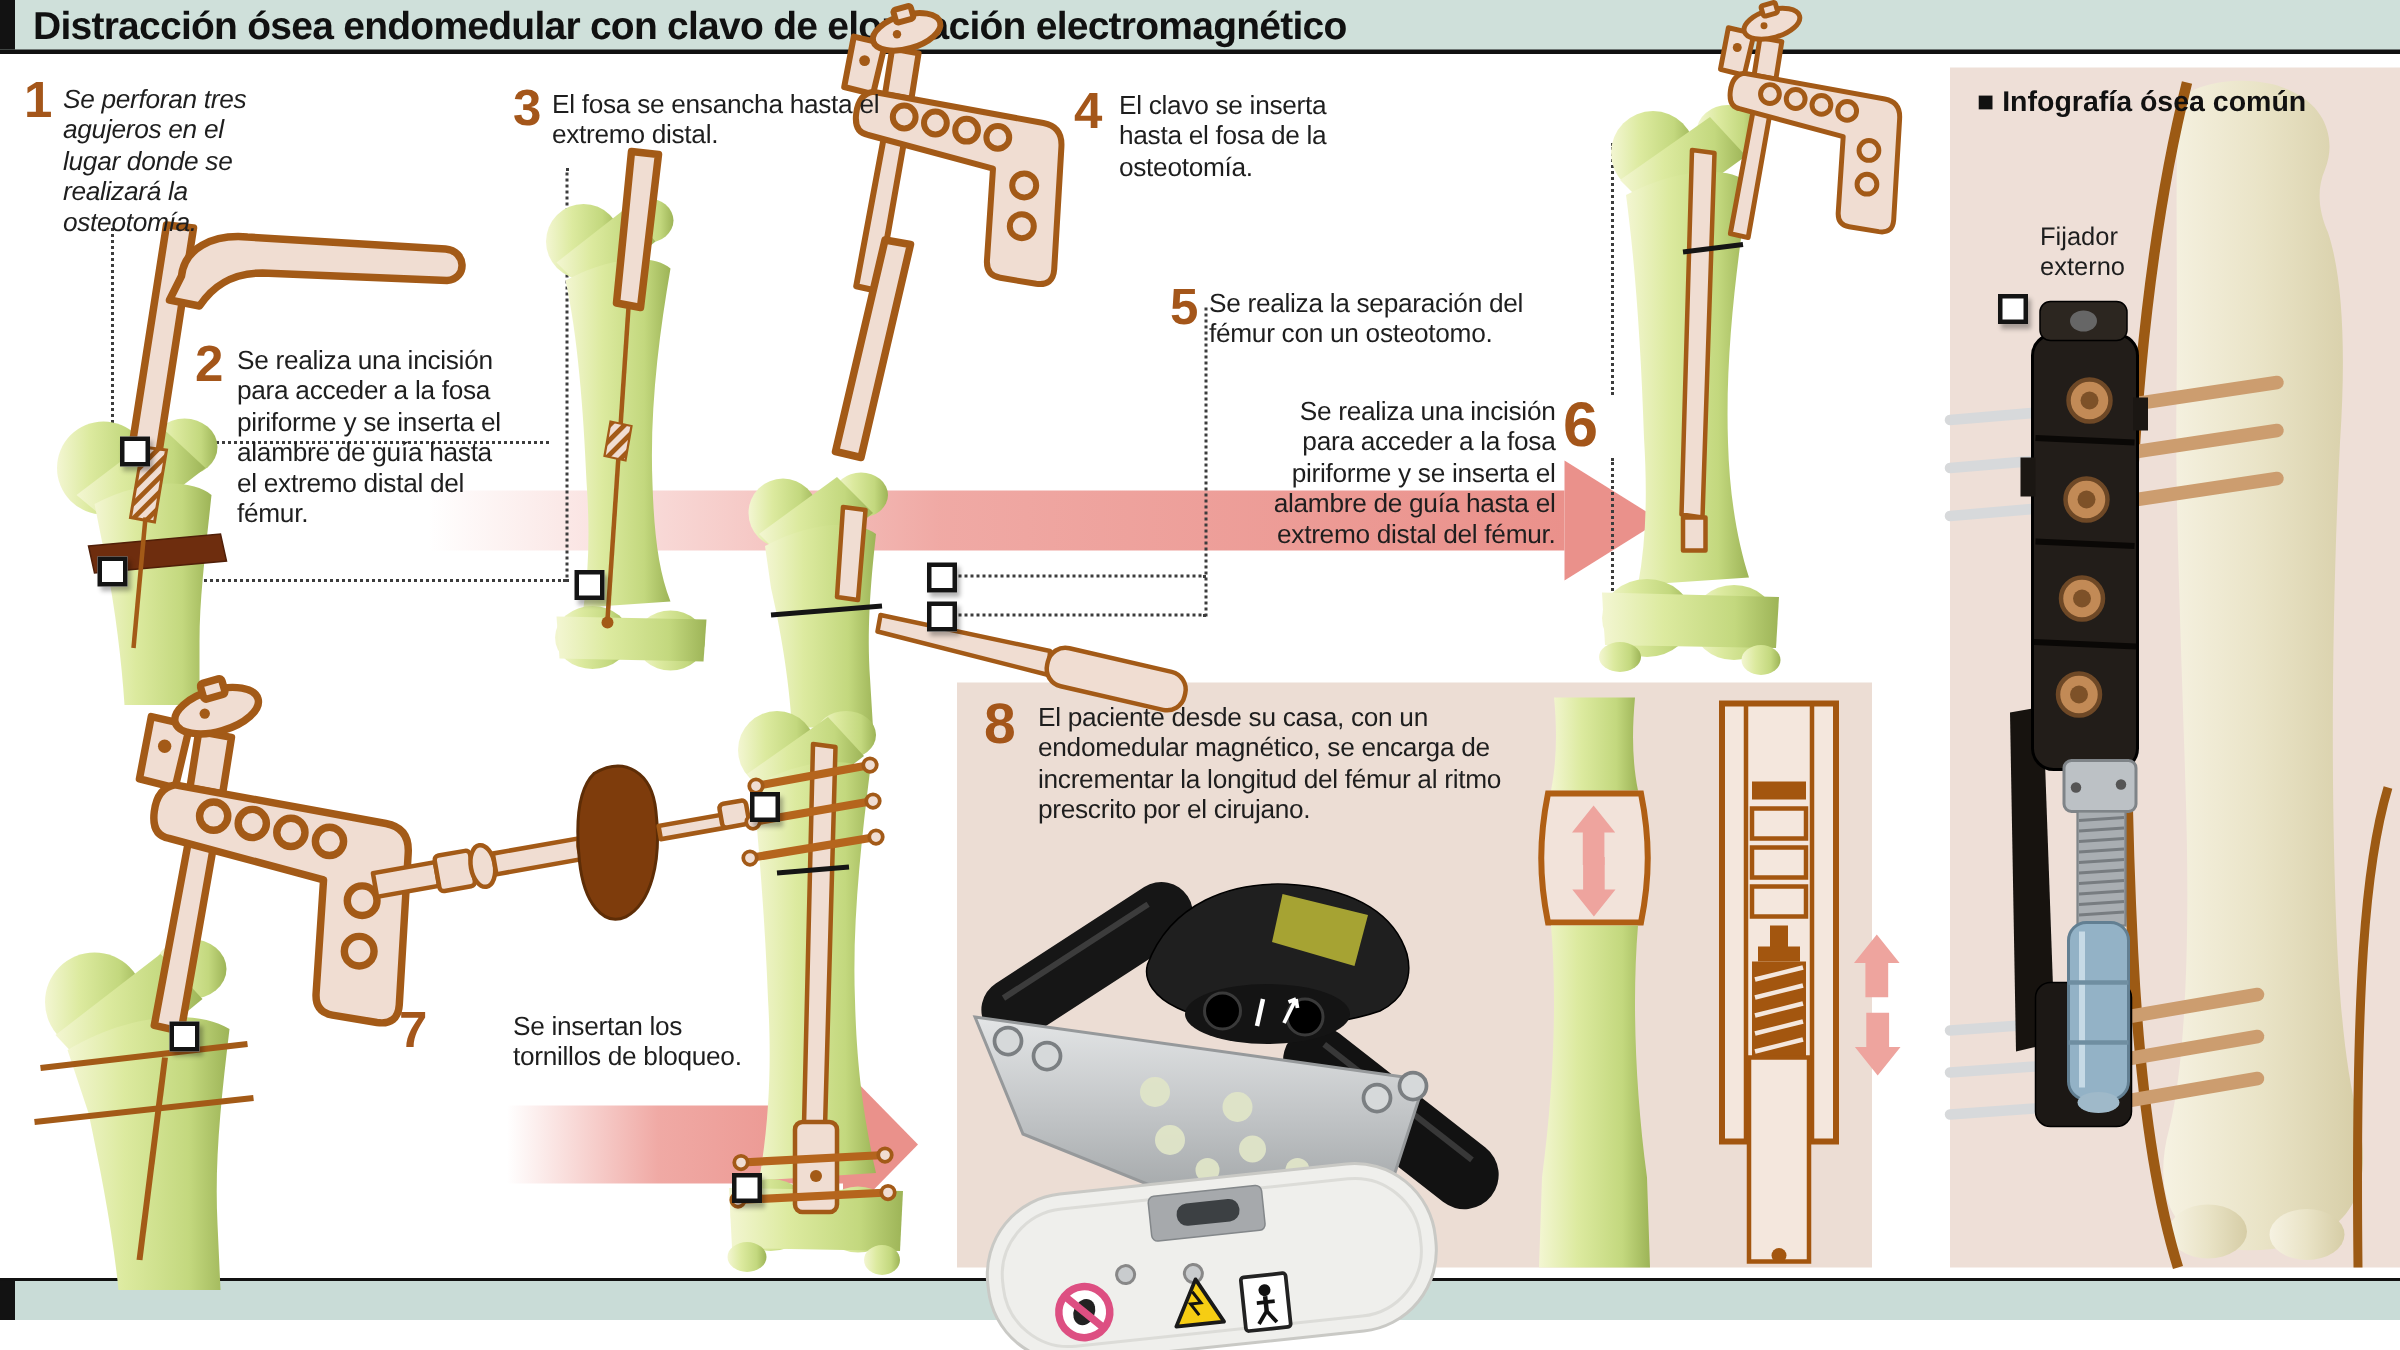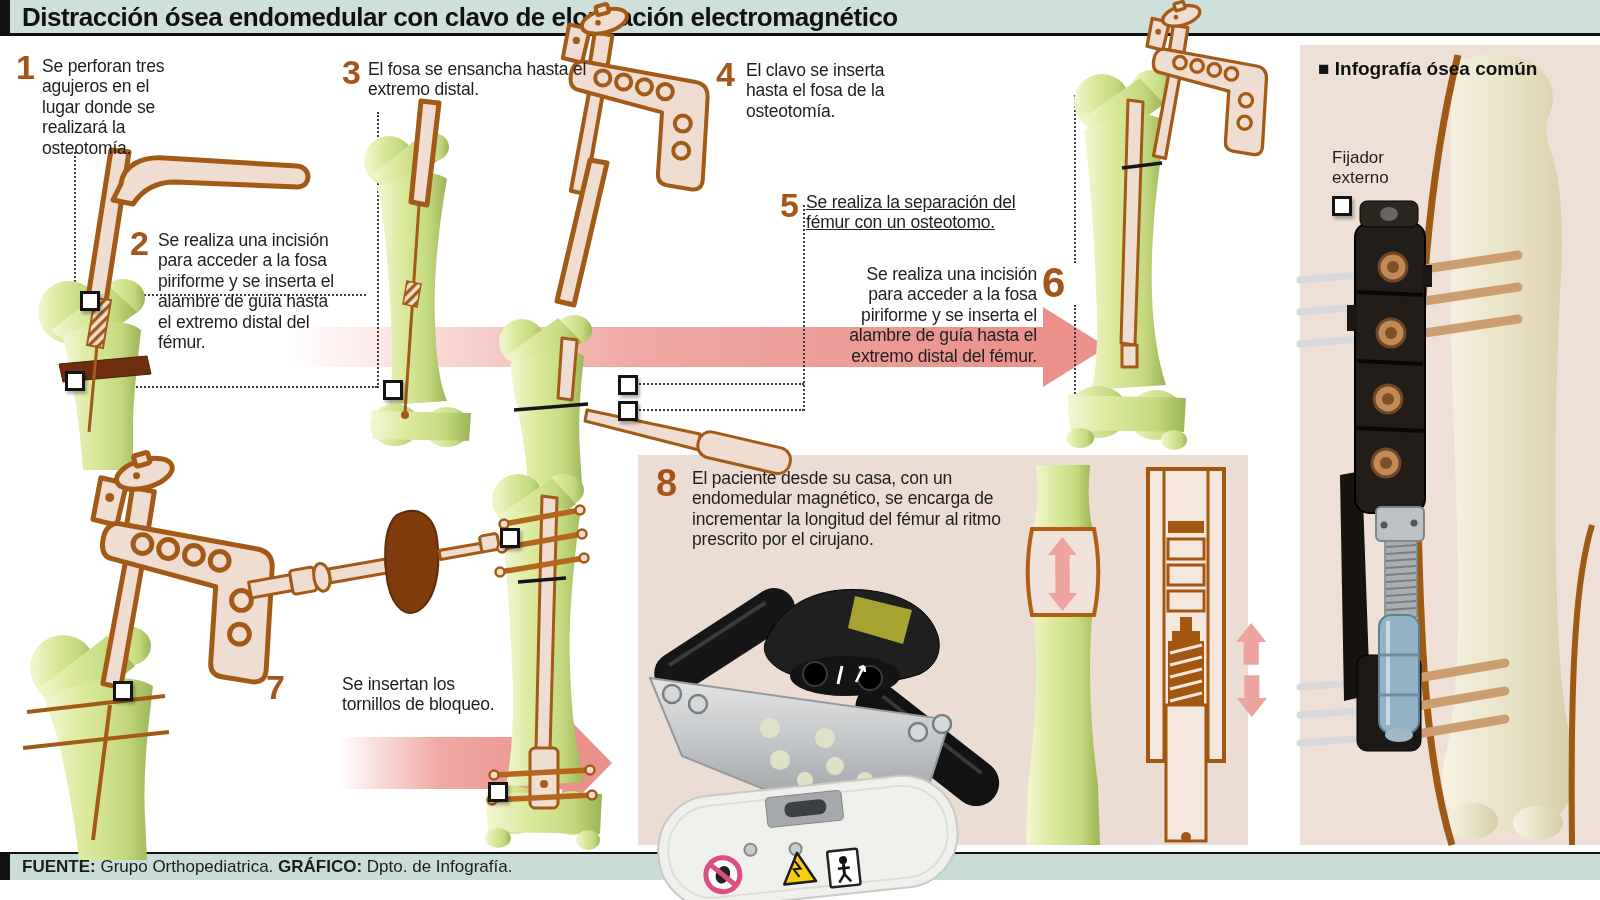--- a/index.html
+++ b/index.html
@@ -20,21 +20,21 @@
   .dh{border-top:2px dotted #3c3c3c;height:0;}
   .sq{width:14px;height:14px;background:#fff;border:3px solid #141414;
       box-shadow:2px 3px 3px rgba(0,0,0,.3);}
   
   .band{background:linear-gradient(to right,rgba(240,160,155,0),rgba(236,148,142,.8) 45%,#ea918b);}
   .ahead{width:0;height:0;border-style:solid;border-color:transparent;}
   
   .panel8{background:#ecddd4;}
   .panelR{background:#eedfd7;}
   .panelR-header{font-size:19px;font-weight:bold;color:#111;}
-  .panelR-label{font-size:17px;line-height:1.2;color:#1e1e1e;}
+  .panelR-label{font-size:17px;line-height:1.2;color:#1e1e1e;margin-left:28px;}
   
   .inst{fill:#f0ddd2;stroke:#a35a17;stroke-width:5;stroke-linejoin:round;}
   .inst3{fill:#f0ddd2;stroke:#a35a17;stroke-width:3;stroke-linejoin:round;}
   .hole{fill:#f0ddd2;stroke:#a35a17;stroke-width:5;}
   svg{display:block;overflow:visible;}
 </style>
 </head>
 <body>
 
 <svg class="abs" width="0" height="0" aria-hidden="true">
@@ -400,44 +400,38 @@
 <div class="abs sq" style="left:80px;top:291px;z-index:5;"></div>
 <div class="abs sq" style="left:65px;top:371px;z-index:5;"></div>
 <div class="abs sq" style="left:383px;top:380px;z-index:5;"></div>
 <div class="abs sq" style="left:618px;top:375px;z-index:5;"></div>
 <div class="abs sq" style="left:618px;top:401px;z-index:5;"></div>
 <div class="abs sq" style="left:113px;top:681px;z-index:5;"></div>
 <div class="abs sq" style="left:500px;top:528px;z-index:5;"></div>
 <div class="abs sq" style="left:488px;top:782px;z-index:5;"></div>
 
 <div class="abs num" style="left:16px;top:50px;z-index:5;">1</div>
-<div class="abs stext" style="left:42px;top:56px;width:130px;z-index:5;">Se perforan tres agujeros en el lugar donde se realizará la osteotomía.</div>
+<div class="abs stext" style="left:42px;top:56px;width:130px;z-index:5;font-style:italic;">Se perforan tres agujeros en el lugar donde se realizará la osteotomía.</div>
 
 <div class="abs num" style="left:130px;top:226px;z-index:5;">2</div>
 <div class="abs stext" style="left:158px;top:230px;width:180px;z-index:5;">Se realiza una incisión para acceder a la fosa piriforme y se inserta el alambre de guía hasta el extremo distal del fémur.</div>
 
 <div class="abs num" style="left:342px;top:55px;z-index:5;">3</div>
 <div class="abs stext" style="left:368px;top:59px;width:230px;z-index:5;">El fosa se ensancha hasta el extremo distal.</div>
 
 <div class="abs num" style="left:716px;top:57px;z-index:5;">4</div>
 <div class="abs stext" style="left:746px;top:60px;width:165px;z-index:5;">El clavo se inserta hasta el fosa de la osteotomía.</div>
 
 <div class="abs num" style="left:780px;top:188px;z-index:5;">5</div>
-<div class="abs stext" style="left:806px;top:192px;width:210px;z-index:5;text-decoration:underline;">Se realiza la separación del fémur con un osteotomo.</div>
+<div class="abs stext" style="left:806px;top:192px;width:210px;z-index:5;">Se realiza la separación del fémur con un osteotomo.</div>
 
 <div class="abs stext" style="left:845px;top:264px;width:192px;text-align:right;z-index:5;">Se realiza una incisión para acceder a la fosa piriforme y se inserta el alambre de guía hasta el extremo distal del fémur.</div>
 <div class="abs num" style="left:1042px;top:262px;font-size:42px;z-index:5;">6</div>
 
 <div class="abs num" style="left:266px;top:670px;z-index:5;">7</div>
 <div class="abs stext" style="left:294px;top:674px;width:175px;z-index:5;margin-left:48px;">Se insertan los tornillos de bloqueo.</div>
 
 <div class="abs num" style="left:656px;top:464px;font-size:38px;z-index:5;">8</div>
 <div class="abs stext" style="left:692px;top:468px;width:335px;z-index:5;">El paciente desde su casa, con un endomedular magnético, se encarga de incrementar la longitud del fémur al ritmo prescrito por el cirujano.</div>
 
 <div class="abs bar" style="left:0;top:852px;width:1600px;height:26px;background:#c9dcd7;border-top:2px solid #111;z-index:1;">
   <div class="abs notch" style="left:0;top:0;width:10px;height:26px;"></div>
-  <div class="abs footer-text" style="left:22px;top:3px;">
-    <b>FUENTE:</b>
-    <span>Grupo Orthopediatrica.</span>
-    <b>GRÁFICO:</b>
-    <span>Dpto. de Infografía.</span>
-  </div>
 </div>
 
 </body></html>

